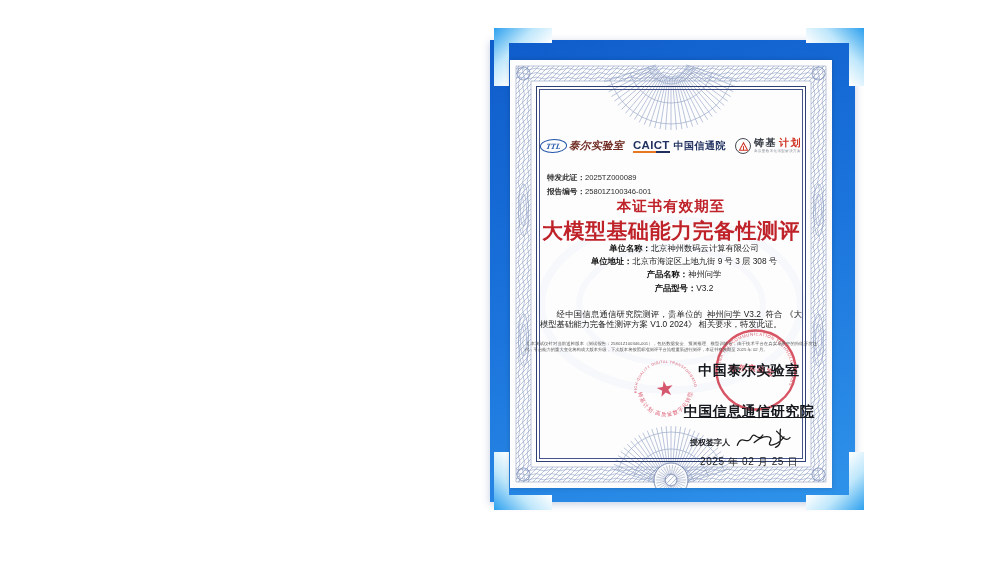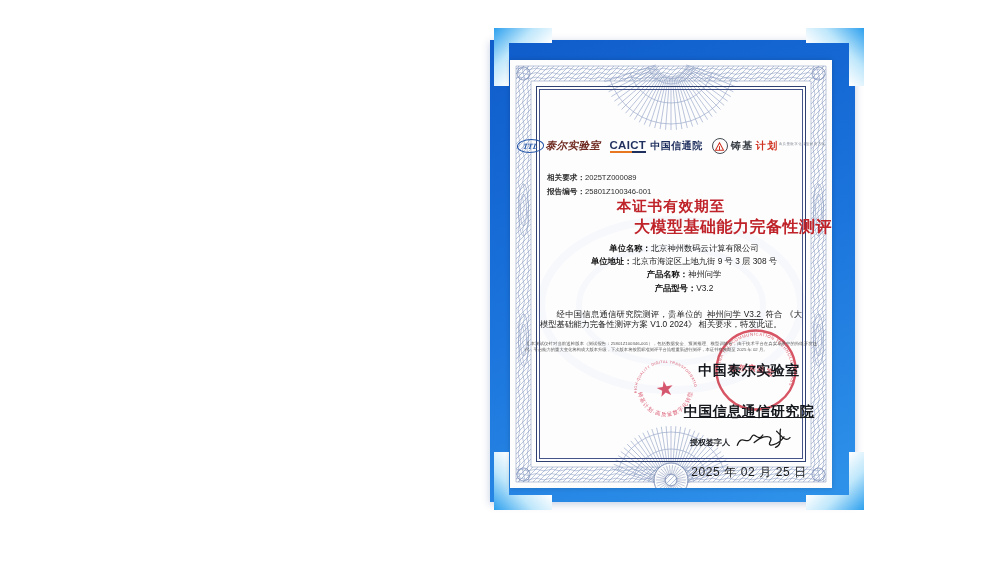--- a/index.html
+++ b/index.html
@@ -42,50 +42,50 @@
     font-family:"Liberation Serif",serif;font-style:italic;font-weight:800;font-size:8px;color:#2456a8;}
   .ttl-script{font-family:"DejaVu Serif","Liberation Serif",serif;font-style:italic;font-weight:700;
     font-size:10.5px;color:#6e2a20;letter-spacing:.5px;}
   .logo-caict{display:flex;align-items:flex-start;}
   .caict-en{font-weight:800;font-size:11.5px;color:#1f2f5e;letter-spacing:.3px;padding-bottom:2px;
     background-image:linear-gradient(to right,#e87722 0 62%,#1f2f5e 62% 100%);
     background-size:100% 2px;background-repeat:no-repeat;background-position:bottom left;}
   .caict-cn{font-weight:800;font-size:10px;color:#1f2f5e;margin-left:4px;letter-spacing:.5px;}
   .logo-zj{display:flex;align-items:center;gap:3px;}
   .zj-mark{width:16px;height:16px;border:1.4px solid #474b52;border-radius:50%;display:flex;align-items:center;justify-content:center;}
-  .zj-text{display:flex;line-height:1;}
+  .zj-text{display:flex;flex-direction:column;line-height:1;}
   .zj-row{display:flex;gap:2px;font-weight:900;font-size:10px;letter-spacing:1.5px;}
   .zj-dark{color:#3b4048;} .zj-red{color:#cf3322;}
   .zj-tag{font-size:3.5px;color:#8a8f99;letter-spacing:.4px;margin-top:2px;}
 
   .meta{position:absolute;top:111px;left:37px;font-size:7.6px;color:#2b2b2b;line-height:14px;}
   .meta b{font-weight:700;color:#333;}
 
   .title1{position:absolute;top:137px;left:0;width:322px;text-align:center;
     font-size:14.5px;font-weight:800;color:var(--title-red);letter-spacing:1px;}
-  .title2{position:absolute;top:157px;left:0;width:322px;text-align:right;
-    font-size:16px;font-weight:800;color:var(--title-red);letter-spacing:.5px;}
+  .title2{position:absolute;top:157px;left:0;width:322px;text-align:center;
+    font-size:21px;font-weight:800;color:var(--title-red);letter-spacing:.5px;}
 
   .info{position:absolute;top:182px;left:0;width:348px;text-align:center;font-size:8.3px;line-height:13.2px;color:#222;}
   .info b{font-weight:700;color:#111;}
 
   .body-par{position:absolute;top:249px;left:30px;width:262px;font-size:8.3px;line-height:10px;
     color:#222;text-align:justify;text-indent:2em;}
   .body-par .u{border-bottom:.8px solid #444;padding:0 2px;}
 
   .footnote{position:absolute;top:281px;left:15px;width:292px;font-size:4.3px;line-height:5.9px;
     color:#555;text-align:justify;}
 
   .issuer{position:absolute;left:168px;top:302px;width:142px;text-align:center;z-index:4;}
   .org{font-size:14px;font-weight:800;color:#15181d;letter-spacing:.5px;}
   .org2{margin-top:23px;text-decoration:underline;}
   .signer-row{margin-top:11px;display:flex;align-items:center;justify-content:flex-start;padding-left:12px;gap:4px;}
   .signer-label{font-size:8px;font-weight:700;color:#15181d;}
   .sig{transform:rotate(-3deg);margin-top:-6px;}
-  .date{margin-top:12px;font-size:12px;color:#1b1b1b;letter-spacing:.6px;}
+  .date{margin-top:3px;font-size:10px;color:#1b1b1b;letter-spacing:.6px;}
 
   .stamp{position:absolute;z-index:2;mix-blend-mode:multiply;opacity:.85;}
   .stamp-left{left:115px;top:288px;transform:rotate(-10deg);}
   .stamp-right{left:202px;top:266px;transform:rotate(9deg);}
 </style>
 </head>
 <body>
 
 <div class="stage">
 
@@ -302,21 +302,21 @@
               <span class="zj-dark">铸基</span>
               <span class="zj-red">计划</span>
             </span>
             <span class="zj-tag">高质量数字化转型解决方案</span>
           </span>
         </span>
       </div>
 
       <div class="meta">
         <div>
-          <b>相关要求：</b><span>2025TZ000089</span>
+          <b>特发此证：</b><span>2025TZ000089</span>
         </div>
         <div>
           <b>报告编号：</b><span>25801Z100346-001</span>
         </div>
       </div>
 
       <div class="title1">本证书有效期至</div>
       <div class="title2">大模型基础能力完备性测评</div>
 
       <div class="info">

